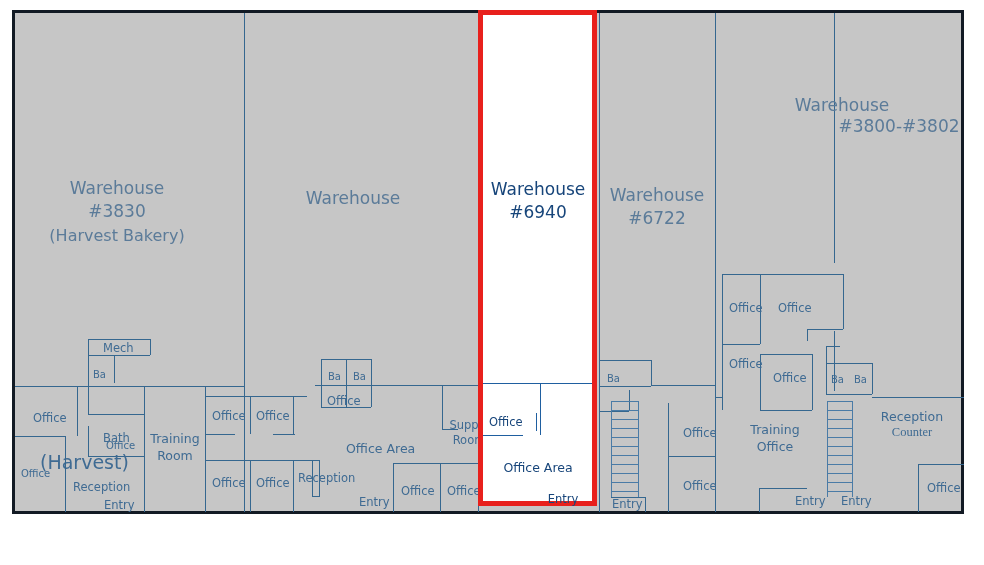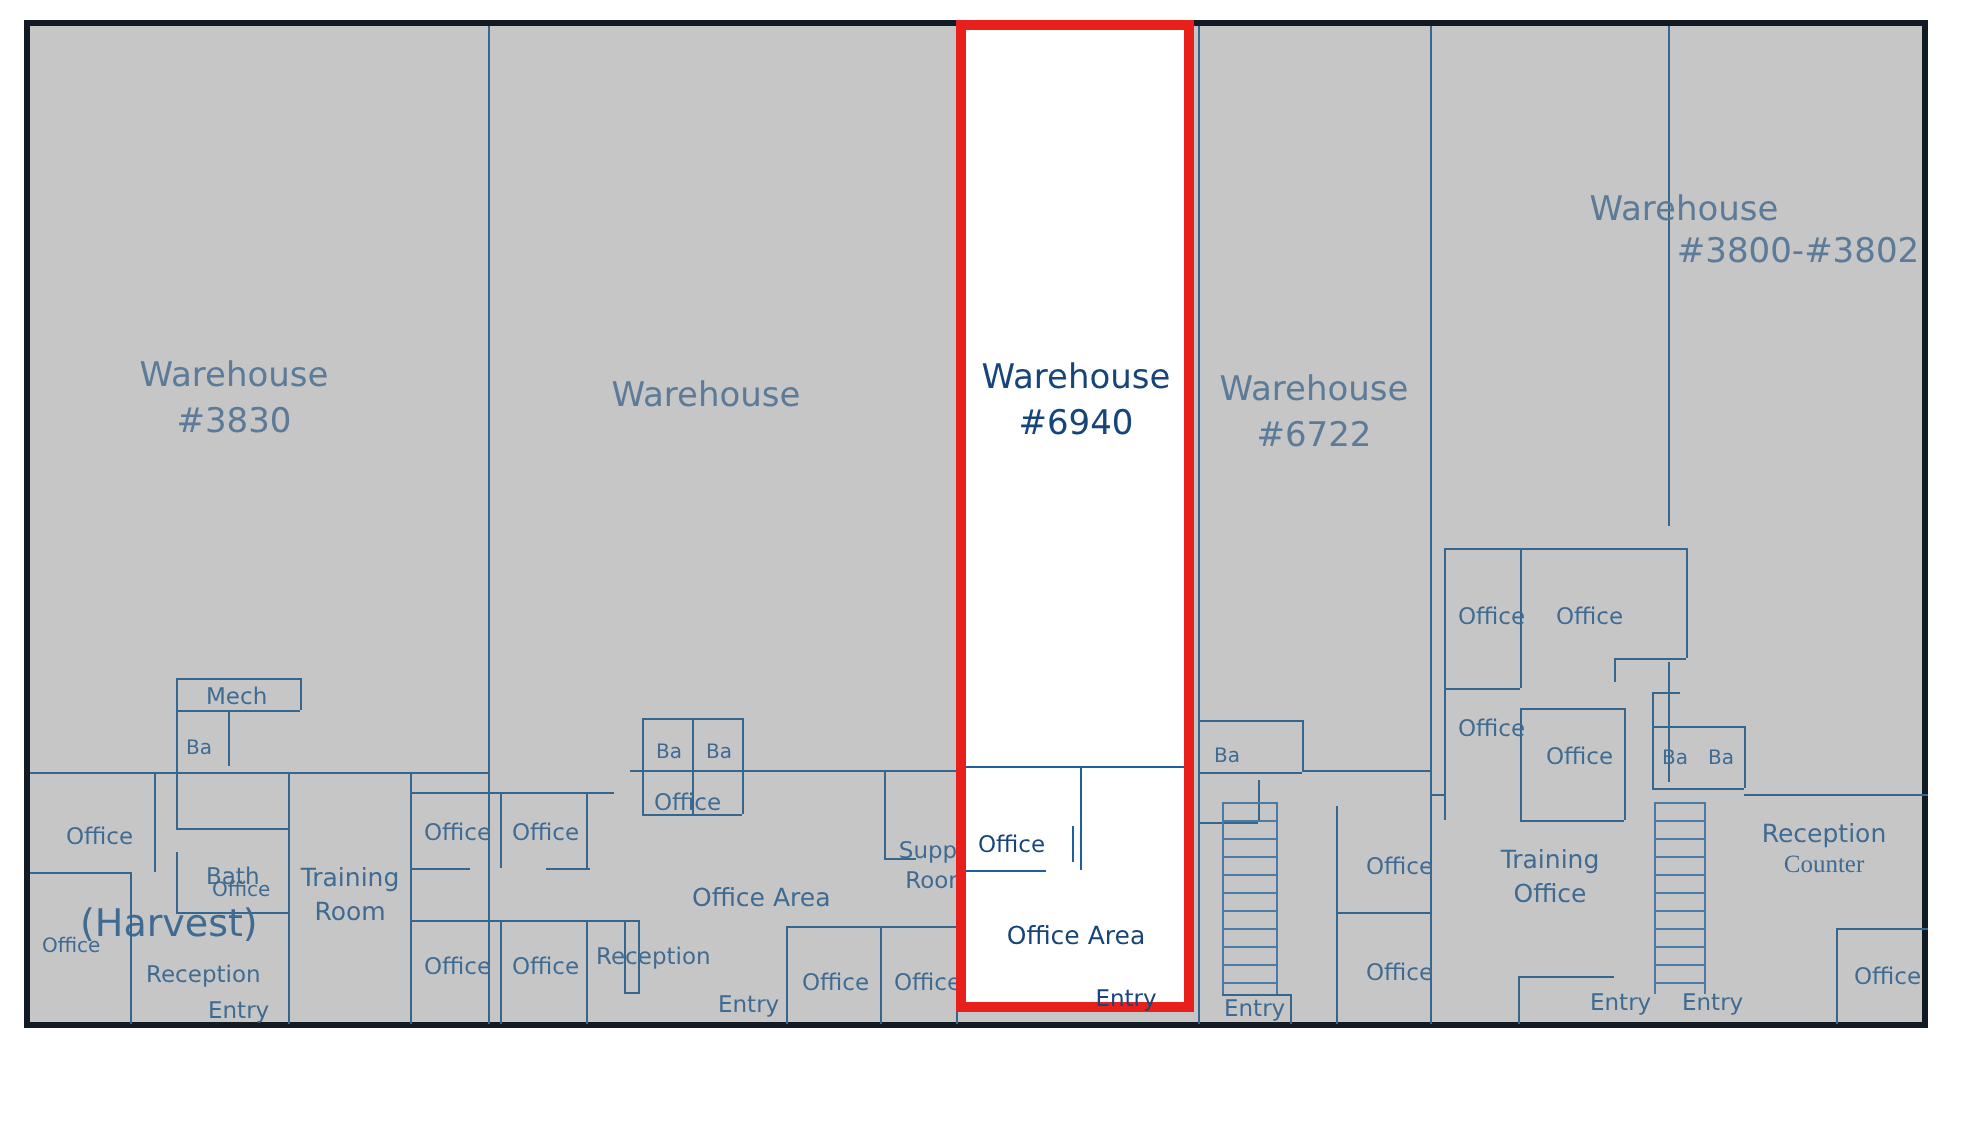--- a/index.html
+++ b/index.html
@@ -60,20 +60,21 @@
 
     <div class="w wv" style="left:229px;top:0px;height:499px;"></div>
     <div class="w wv" style="left:463px;top:0px;height:499px;"></div>
     <div class="w wv" style="left:584px;top:0px;height:499px;"></div>
     <div class="w wv" style="left:700px;top:0px;height:499px;"></div>
     <div class="w wv" style="left:819px;top:0px;height:250px;"></div>
     <div class="w wv" style="left:819px;top:318px;height:60px;"></div>
 
     <div class="lbl big c" style="left:102px;top:163px;">Warehouse</div>
     <div class="lbl big c" style="left:102px;top:186px;">#3830</div>
+    <div class="lbl big2 c" style="left:102px;top:211px;">(Harvest Bakery)</div>
 
     <div class="w wh" style="left:73px;top:326px;width:62px;"></div>
     <div class="w wv" style="left:73px;top:326px;height:47px;"></div>
     <div class="w wv" style="left:135px;top:326px;height:16px;"></div>
     <div class="w wh" style="left:73px;top:342px;width:62px;"></div>
     <div class="lbl room" style="left:88px;top:328px;">Mech</div>
 
     <div class="lbl tiny" style="left:78px;top:356px;">Ba</div>
     <div class="w wv" style="left:99px;top:342px;height:28px;"></div>
 

